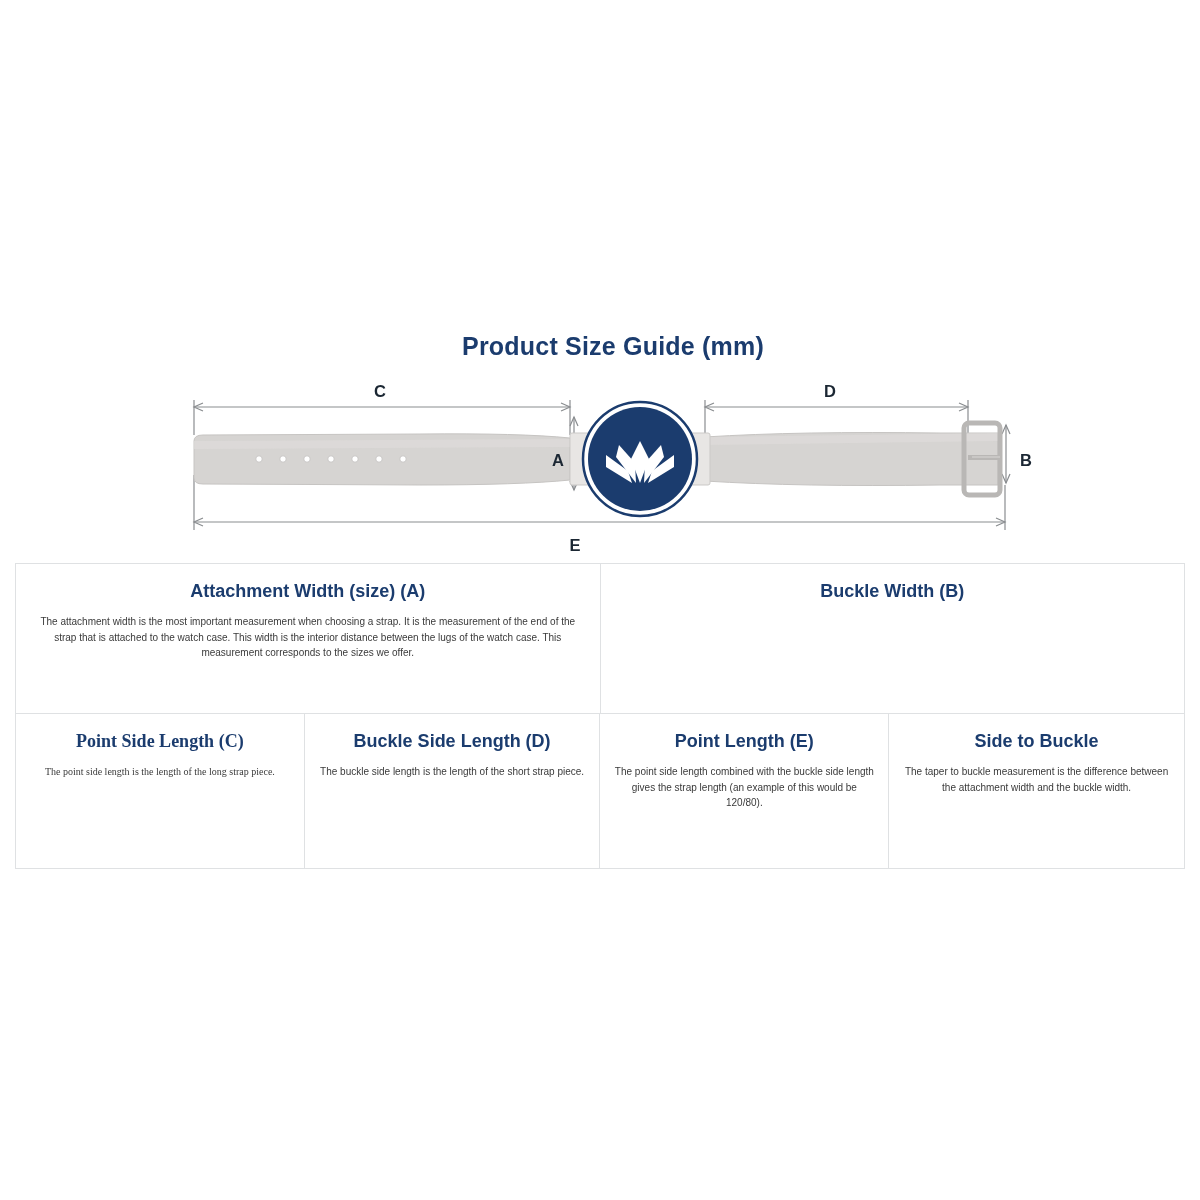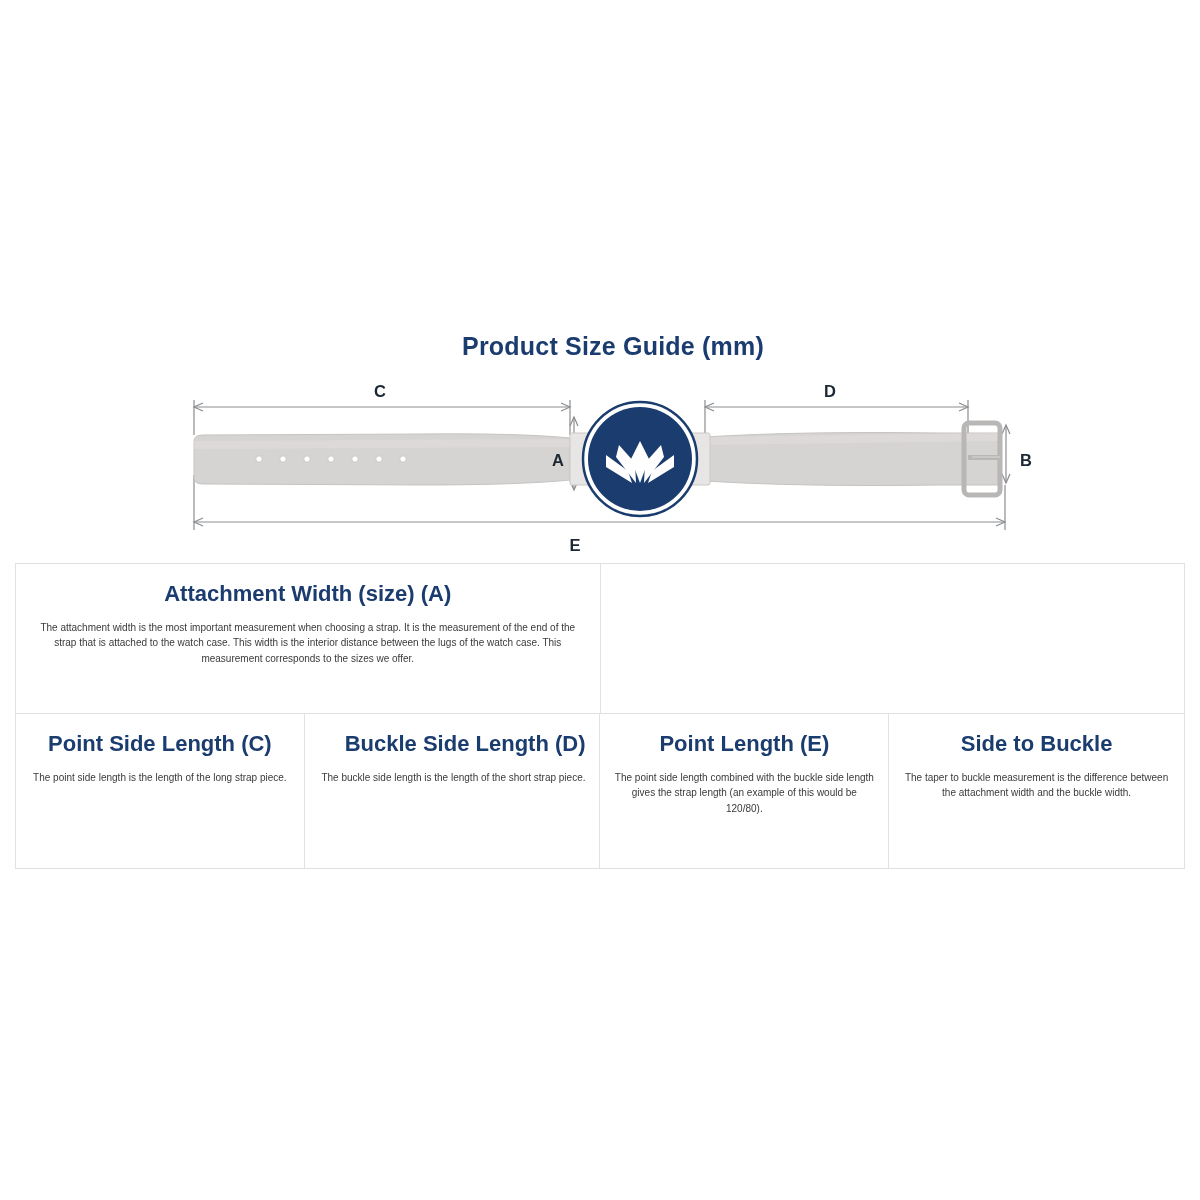--- a/index.html
+++ b/index.html
@@ -65,34 +65,34 @@
     width: 100%;
   }
   .cell {
     border-right: 1px solid #dfe1e3;
     border-bottom: 1px solid #dfe1e3;
     box-sizing: border-box;
     padding: 16px 14px 18px 14px;
     text-align: center;
   }
   .cell-title {
-    font-size: 22px;
+    font-size: 18px;
     font-weight: bold;
     color: #1b3c6e;
     margin-bottom: 11px;
     line-height: 1.3;
   }
   .cell-body {
     font-size: 10px;
     line-height: 1.55;
     color: #3a3a3a;
   }
   .row1 .cell { width: 50%; min-height: 150px; }
-  .row2 .cell-c { width: 24.7%; }
-  .row2 .cell-d { width: 25.3%; text-align: right; }
+  .row2 .cell-c { width: 24.7%; font-family: Liberation Serif, serif; }
+  .row2 .cell-d { width: 25.3%; }
   .row2 .cell-e { width: 24.7%; }
   .row2 .cell-t { width: 25.3%; }
   .row2 .cell { min-height: 155px; }
 </style>
 </head>
 <body>
 
 <div id="page">
 
   <div id="title">Product Size Guide (mm)</div>
@@ -196,20 +196,21 @@
   </div>
 
   <div id="table">
 
     <div class="row row1">
       <div class="cell">
         <div class="cell-title">Attachment Width (size) (A)</div>
         <div class="cell-body">The attachment width is the most important measurement when choosing a strap. It is the measurement of the end of the strap that is attached to the watch case. This width is the interior distance between the lugs of the watch case. This measurement corresponds to the sizes we offer.</div>
       </div>
       <div class="cell">
+        <div class="cell-title">Buckle Width (B)</div>
       </div>
     </div>
 
     <div class="row row2">
       <div class="cell cell-c">
         <div class="cell-title">Point Side Length (C)</div>
         <div class="cell-body">The point side length is the length of the long strap piece.</div>
       </div>
       <div class="cell cell-d">
         <div class="cell-title">Buckle Side Length (D)</div>

